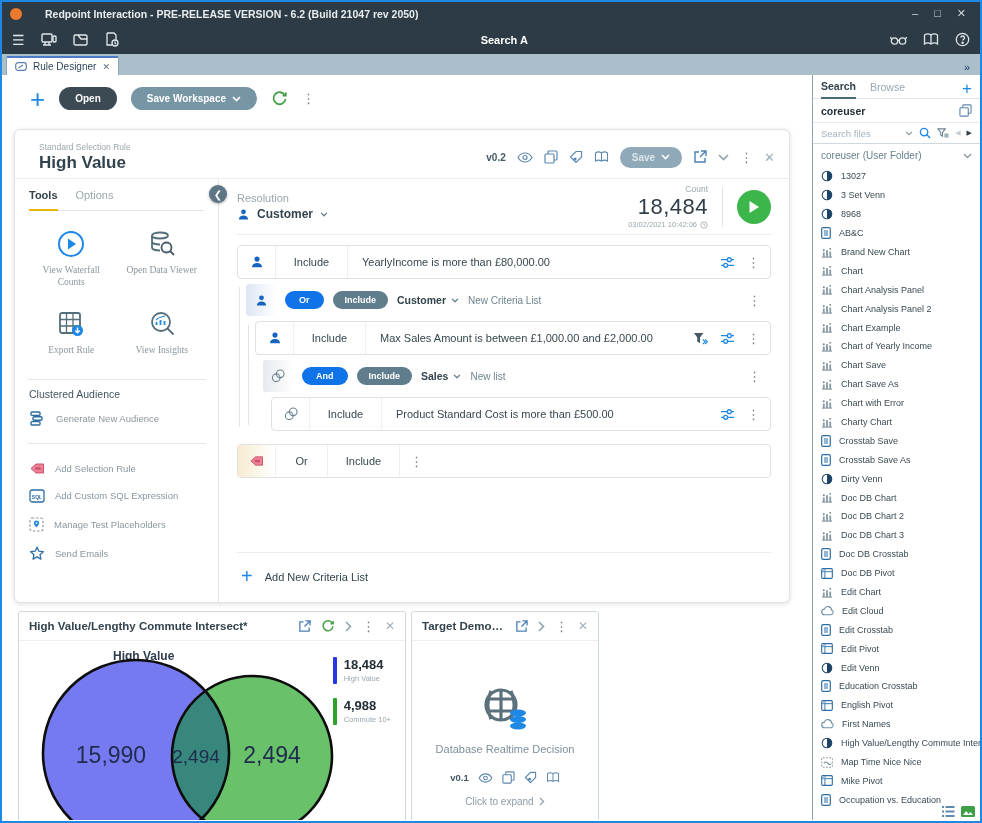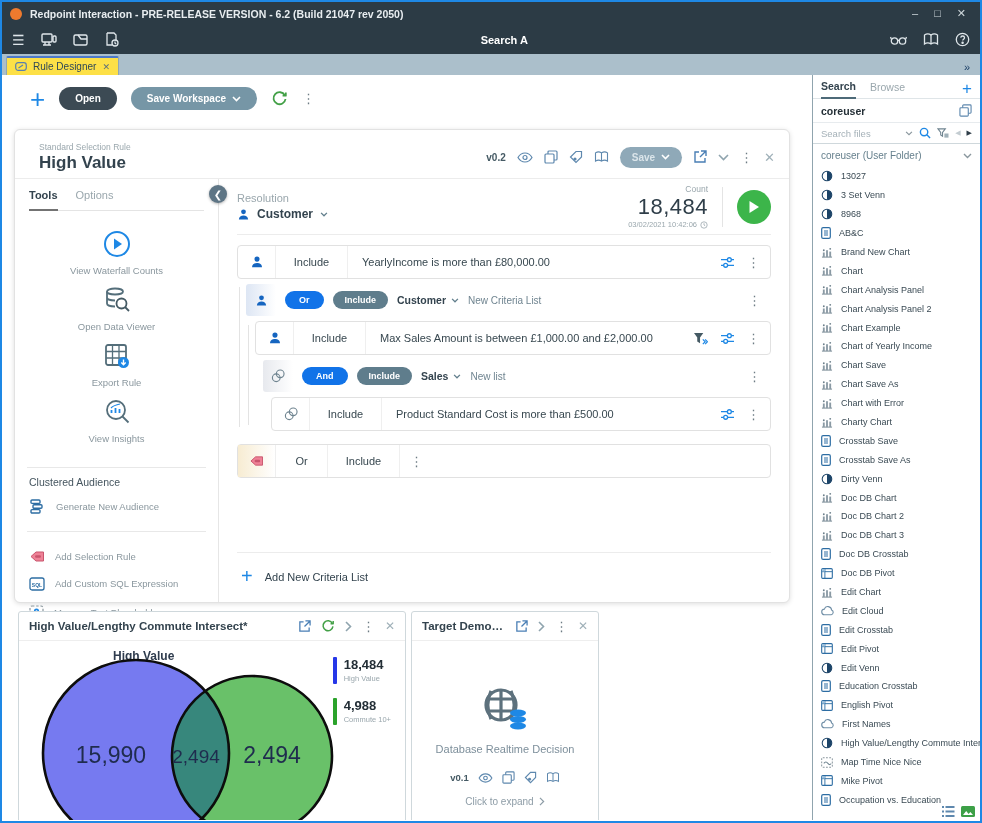--- a/index.html
+++ b/index.html
@@ -11,33 +11,33 @@
     overflow:hidden;
     position:relative;
     color:#37474f;
   }
   svg { display:block; }
   .ic { display:inline-flex; align-items:center; justify-content:center; flex:none; }
 
   
   .titlebar { height:23px; background:#2c3b45; display:flex; align-items:center; padding:0 8px; gap:8px; }
   .logo-dot { width:12px; height:12px; border-radius:50%; background:#ee7a2e; }
-  .titlebar .title { color:#e8edf0; font-size:10.5px; font-weight:bold; flex:1; }
+  .titlebar .title { color:#e8edf0; font-size:10.5px; font-weight:bold; flex:1;margin-left:15px; }
   .win-controls { display:flex; gap:16px; color:#cfd8dc; font-size:11px; padding-right:6px; }
   .win-controls span { cursor:default; }
 
   
   .toolbar { height:29px; background:#2c3b45; display:flex; align-items:center; padding:0 10px; }
   .toolbar .left, .toolbar .right { display:flex; align-items:center; gap:16px; }
   .toolbar .center { flex:1; text-align:center; color:#fff; font-size:11px; font-weight:bold; }
   .tb-ic { color:#dfe6ea; }
 
   
   .tabbar { height:21px; background:#abbfcb; display:flex; align-items:flex-end; padding:0 4px; }
-  .tab { height:19px; background:#fde047; border:1px solid #8fa6b5; border-bottom:none; border-top:2px solid #4d79c9; border-radius:2px 2px 0 0; display:flex; align-items:center; gap:6px; padding:0 8px; font-size:10px; color:#2f4857; }
+  .tab { height:19px; background:#ffffff; border:1px solid #8fa6b5; border-bottom:none; border-top:2px solid #4d79c9; border-radius:2px 2px 0 0; display:flex; align-items:center; gap:6px; padding:0 8px; font-size:10px; color:#2f4857; }
   .tab .close-x { color:#5b6f7c; font-size:9px; }
   .tabbar .overflow { margin-left:auto; color:#1a3e66; font-size:11px; padding:0 6px 2px 0; }
 
   
   .content { display:flex; height:745px; }
   .main { flex:1; position:relative; background:#fff; overflow:hidden; }
 
   
   .ws-header { display:flex; align-items:center; padding:12px 20px 8px 28px; }
   .ws-title { font-size:26px; color:#5b6d79; font-weight:400; letter-spacing:.5px; flex:1; }
@@ -56,23 +56,23 @@
   .rule-type { font-size:8.5px; color:#9aa7ad; }
   .rule-name { font-size:17px; color:#33434e; font-weight:bold; margin-top:1px; }
   .card-head .hicons { display:flex; align-items:center; gap:11px; }
   .ver { font-size:10px; font-weight:bold; color:#455a64; }
   .card-body { flex:1; display:flex; min-height:0; border-top:1px solid #ececec; }
 
   
   .tools { width:204px; border-right:1px solid #e6e6e6; position:relative; padding:10px 14px; }
   .tools-tabs { display:flex; gap:18px; border-bottom:1px solid #e4e4e4; padding-bottom:5px; }
   .ttab { font-size:11px; color:#9aa7ad; padding-bottom:4px; }
-  .ttab.active { color:#33434e; font-weight:bold; border-bottom:2px solid #737373; margin-bottom:-6px; }
+  .ttab.active { color:#33434e; font-weight:bold; border-bottom:2px solid #eab308; margin-bottom:-6px; }
   .collapse-btn { position:absolute; right:-9px; top:6px; width:18px; height:18px; border-radius:50%; background:#5e7585; color:#fff; font-size:10px; display:flex; align-items:center; justify-content:center; box-shadow:0 1px 3px rgba(0,0,0,.3); }
-  .tool-grid { display:grid; grid-template-columns:1fr; gap:8px 6px; padding:18px 0 14px; }
+  .tool-grid { display:grid; grid-template-columns:1fr 1fr; gap:20px 6px; padding:18px 0 14px;font-family:Liberation Serif, serif; }
   .tool-item { display:flex; flex-direction:column; align-items:center; gap:6px; text-align:center; }
   .tool-item .tlabel { font-size:9.5px; color:#8a979e; line-height:1.25; }
   .tools .divider { border-top:1px solid #e8e8e8; margin:8px -2px; }
   .cluster-head { font-size:10.5px; color:#45555f; margin:8px 0 10px; }
   .tool-row { display:flex; align-items:center; gap:10px; margin:0 0 14px; }
   .tool-row .rlabel { font-size:9.5px; color:#8a979e; }
 
   
   .rules { flex:1; display:flex; flex-direction:column; padding:0 18px; position:relative; min-height:0; }
   .res-row { display:flex; align-items:center; min-height:56px; border-bottom:1px solid #ececec; }

